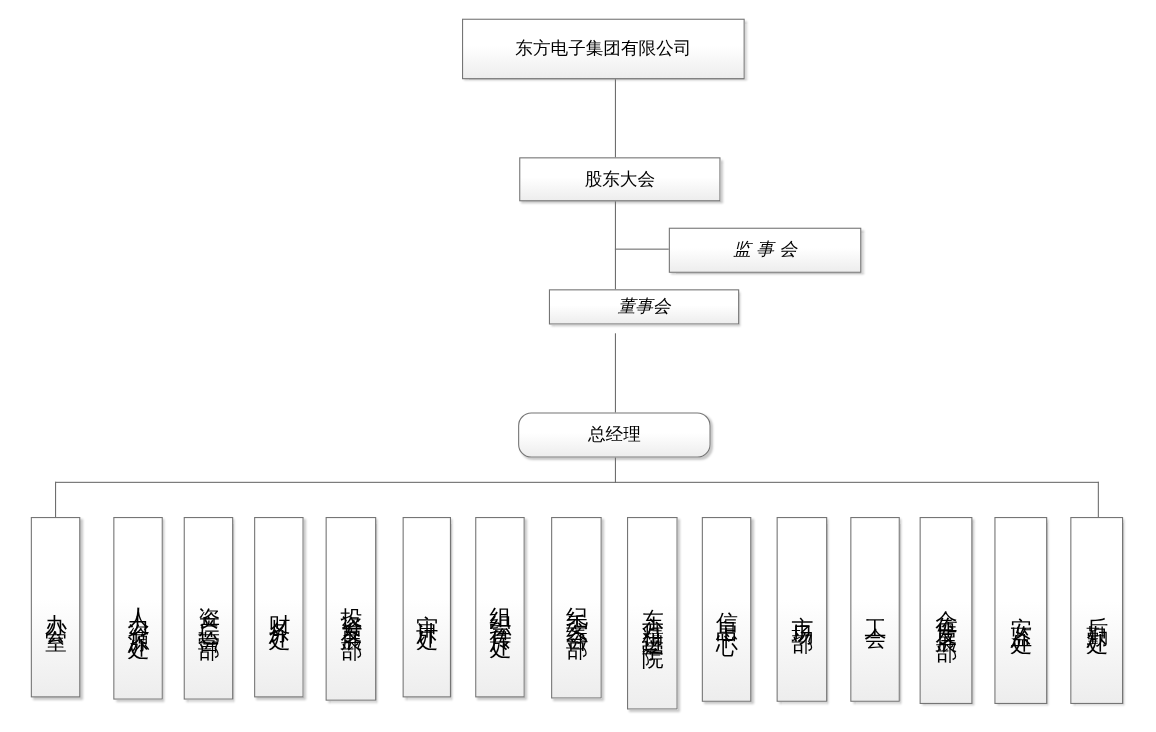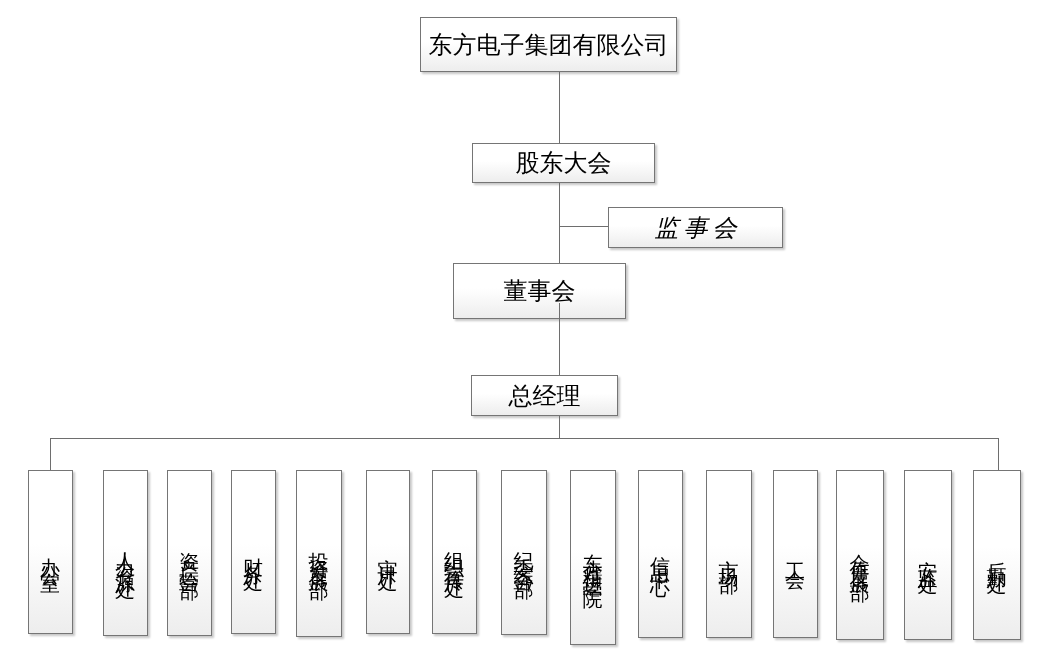--- a/index.html
+++ b/index.html
@@ -20,21 +20,21 @@
     box-sizing: border-box;
     border: 1px solid #757575;
     background: linear-gradient(180deg, #ffffff 45%, #ededed 100%);
     box-shadow: 2px 2px 2px rgba(0, 0, 0, 0.22);
     display: flex;
     align-items: center;
     justify-content: center;
     color: #000000;
   }
   .hbox {
-    font-size: 24px;
+    font-size: 16px;
     white-space: nowrap;
   }
   .vbox .vtext {
     writing-mode: vertical-rl;
     text-orientation: upright;
     font-size: 20px;
     letter-spacing: 7px;
     line-height: 1;
   }
   .connector {
@@ -61,27 +61,27 @@
   </div>
 
   <div class="connector v" style="left:559px; top:183px; height:80px;"></div>
 
   <div class="connector h" style="left:559px; top:226px; width:49px;"></div>
 
   <div class="box hbox" style="left:608px; top:207px; width:175px; height:41px;">
     <span class="spaced">监事会</span>
   </div>
 
-  <div class="box hbox" style="left:453px; top:263px; width:173px; height:56px;">
+  <div class="box hbox" style="left:499px; top:263px; width:173px; height:32px;font-style:italic;">
     <span>董事会</span>
   </div>
 
   <div class="connector v" style="left:559px; top:303px; height:72px;"></div>
 
-  <div class="box hbox" style="left:471px; top:375px; width:147px; height:41px;">
+  <div class="box hbox" style="left:471px; top:375px; width:175px; height:41px;border-radius:12px;">
     <span>总经理</span>
   </div>
 
   <div class="connector v" style="left:559px; top:416px; height:23px;"></div>
 
   <div class="connector h" style="left:50px; top:438px; width:949px;"></div>
 
   <div class="connector v" style="left:50px; top:438px; height:32px;"></div>
   <div class="connector v" style="left:998px; top:438px; height:32px;"></div>
 

